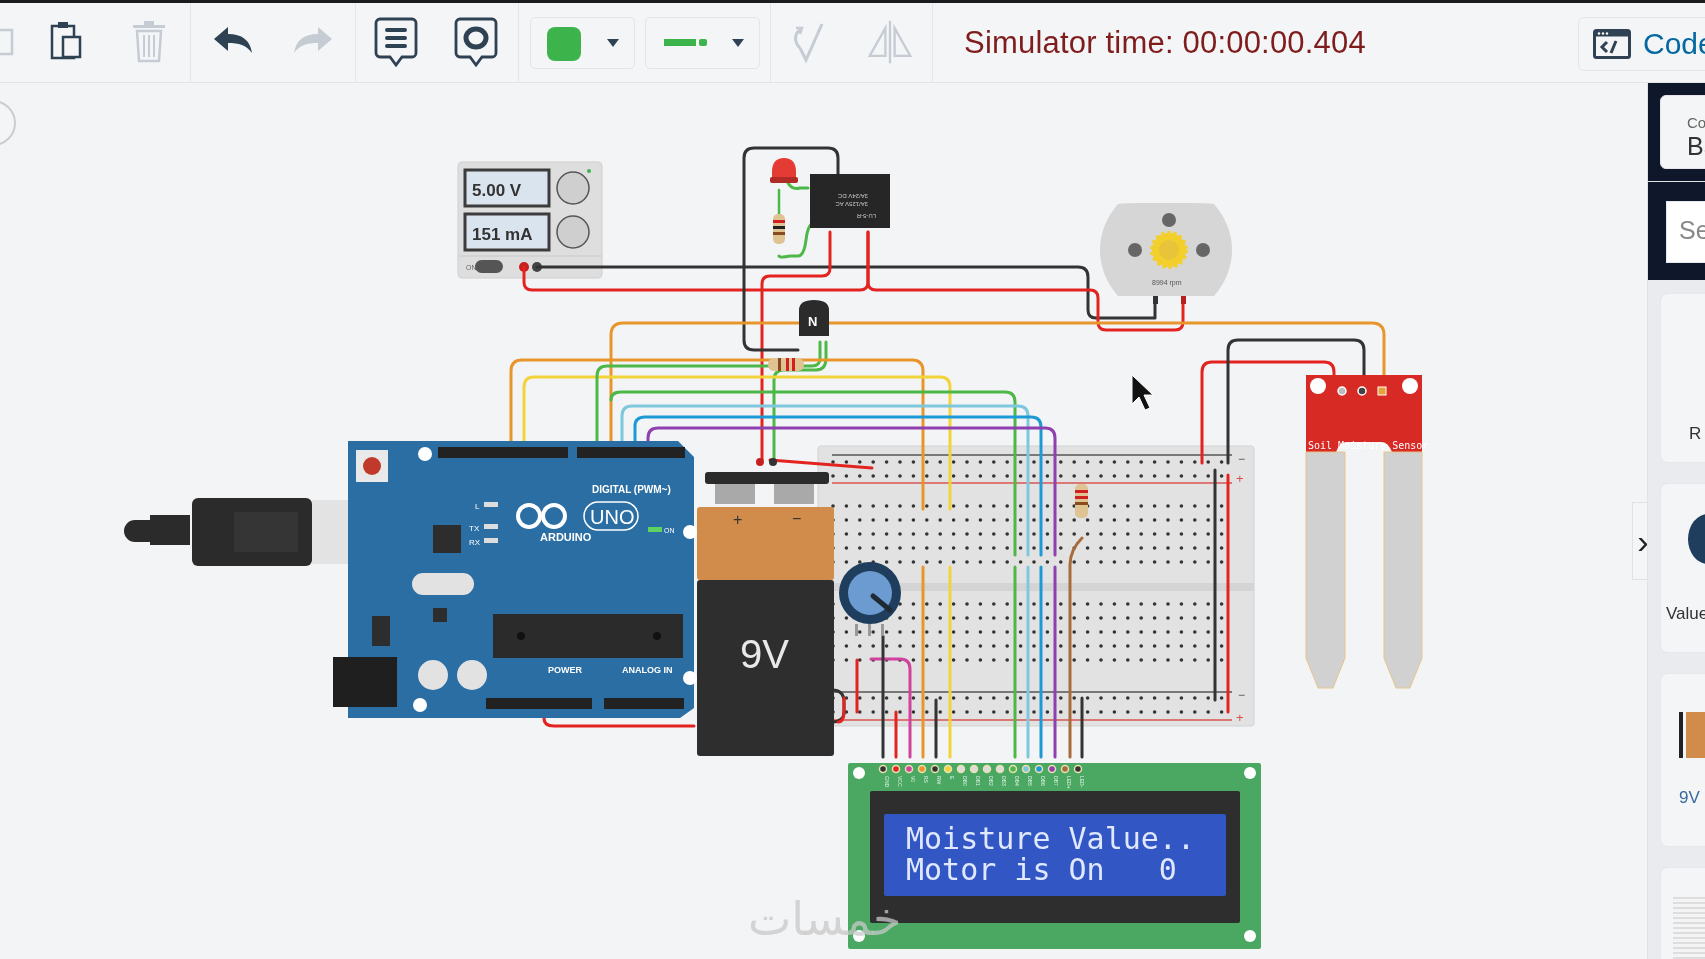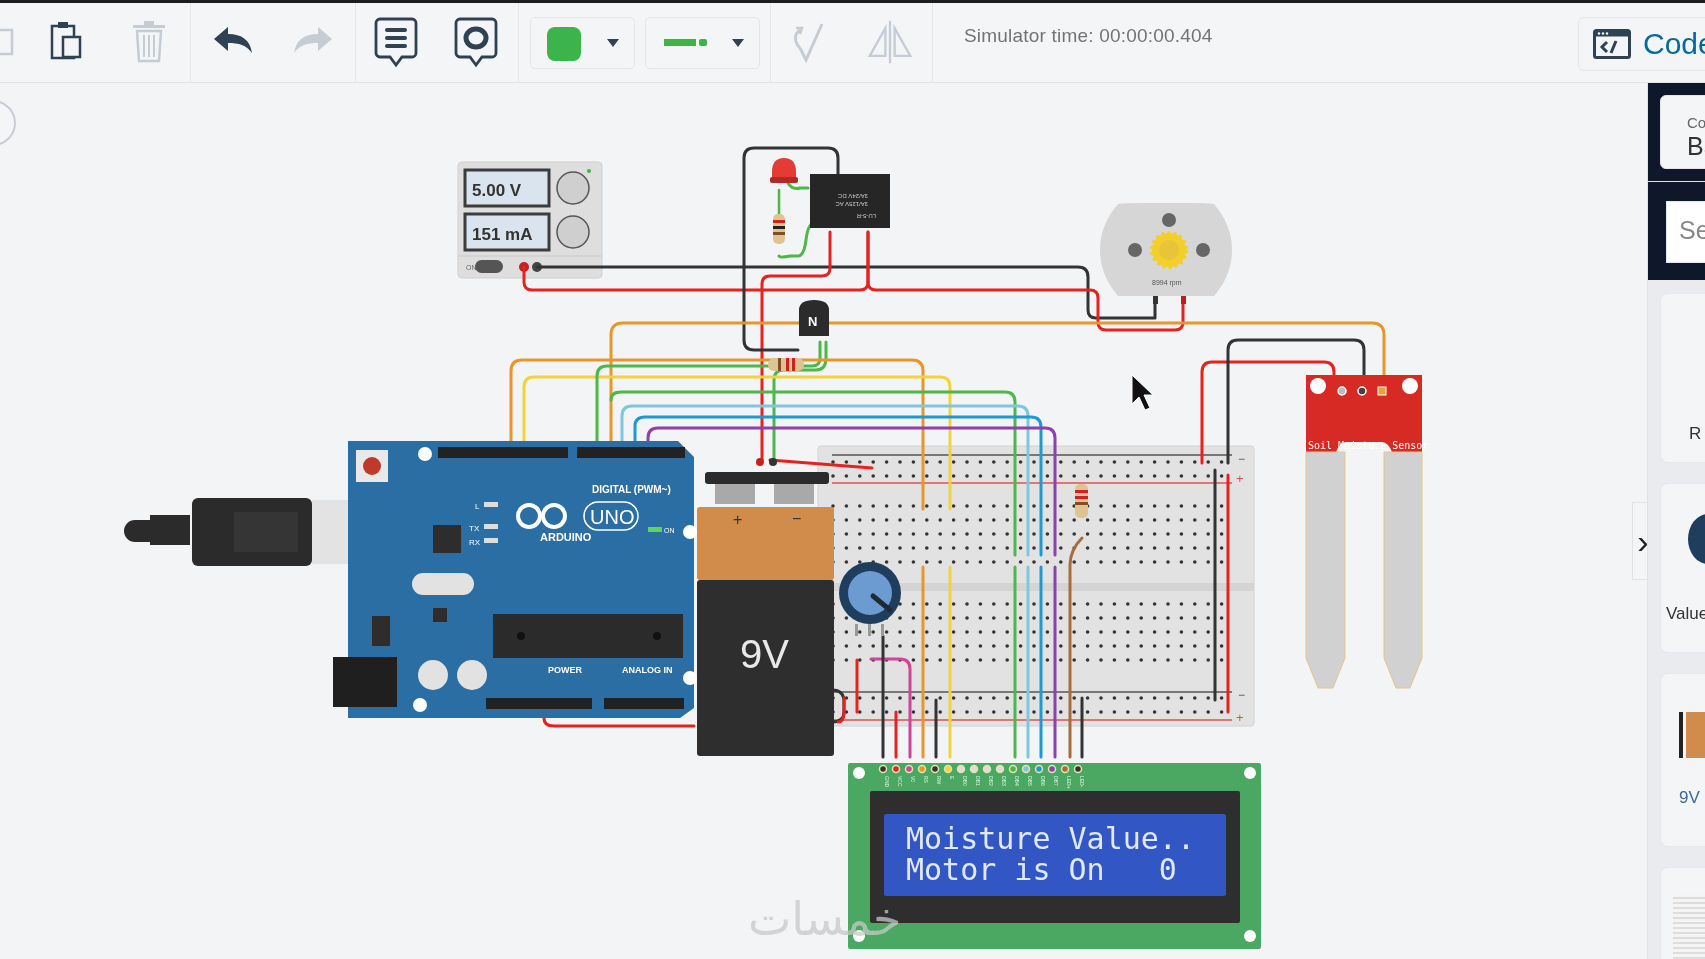--- a/index.html
+++ b/index.html
@@ -2,21 +2,21 @@
 <html><head>
 <meta charset="utf-8">
 <style>
   html,body{margin:0;padding:0;}
   body{width:1705px;height:959px;overflow:hidden;background:#f3f4f6;font-family:"Liberation Sans","DejaVu Sans",sans-serif;position:relative;}
   .topline{position:absolute;left:0;top:0;width:1705px;height:3px;background:#1c1c1c;}
   .toolbar{position:absolute;left:0;top:3px;width:1705px;height:79px;background:#f4f5f7;border-bottom:1px solid #e2e4e8;}
   .tb-sep{position:absolute;top:0;width:1px;height:79px;background:#e4e6ea;}
   .tb-btn{position:absolute;top:14px;width:48px;height:50px;display:flex;align-items:center;justify-content:center;cursor:pointer;}
   .tb-drop{position:absolute;top:14px;height:50px;border:1px solid #e3e5e9;border-radius:5px;background:#f4f5f7;cursor:pointer;}
-  .sim-time{position:absolute;left:964px;top:22px;font-size:19px;color:#737373;letter-spacing:0.2px;}
+  .sim-time{position:absolute;left:964px;top:22px;font-size:31px;color:#7f1d1d;letter-spacing:0.2px;}
   .code-btn{position:absolute;left:1578px;top:14px;width:140px;height:52px;border:1px solid #e3e5e9;border-radius:6px;background:#f4f5f7;display:flex;align-items:center;cursor:pointer;}
   .code-btn .lbl{font-size:30px;color:#0369a1;margin-left:12px;}
   .canvas{position:absolute;left:0;top:83px;width:1647px;height:876px;background:#f3f4f6;overflow:hidden;}
   .rpanel{position:absolute;left:1647px;top:83px;width:58px;height:876px;background:#0f172a;border-left:1px solid #e0e2e6;overflow:hidden;padding-left:32px;}
   .rp-card{position:absolute;left:12px;width:80px;background:#f4f5f7;border-radius:8px;border:1px solid #e6e8eb;}
   .collapse-tab{position:absolute;left:1632px;top:502px;width:20px;height:76px;background:#f4f5f7;border:1px solid #e0e2e6;display:flex;align-items:center;justify-content:center;cursor:pointer;font-size:34px;color:#222;}
   .left-circle{position:absolute;left:-30px;top:100px;width:42px;height:42px;border-radius:50%;border:2px solid #c9cdd2;background:#f4f5f7;}
   svg text{font-family:"Liberation Sans","DejaVu Sans",sans-serif;}
   .mono{font-family:"DejaVu Sans Mono","Liberation Mono",monospace;}
 </style>

